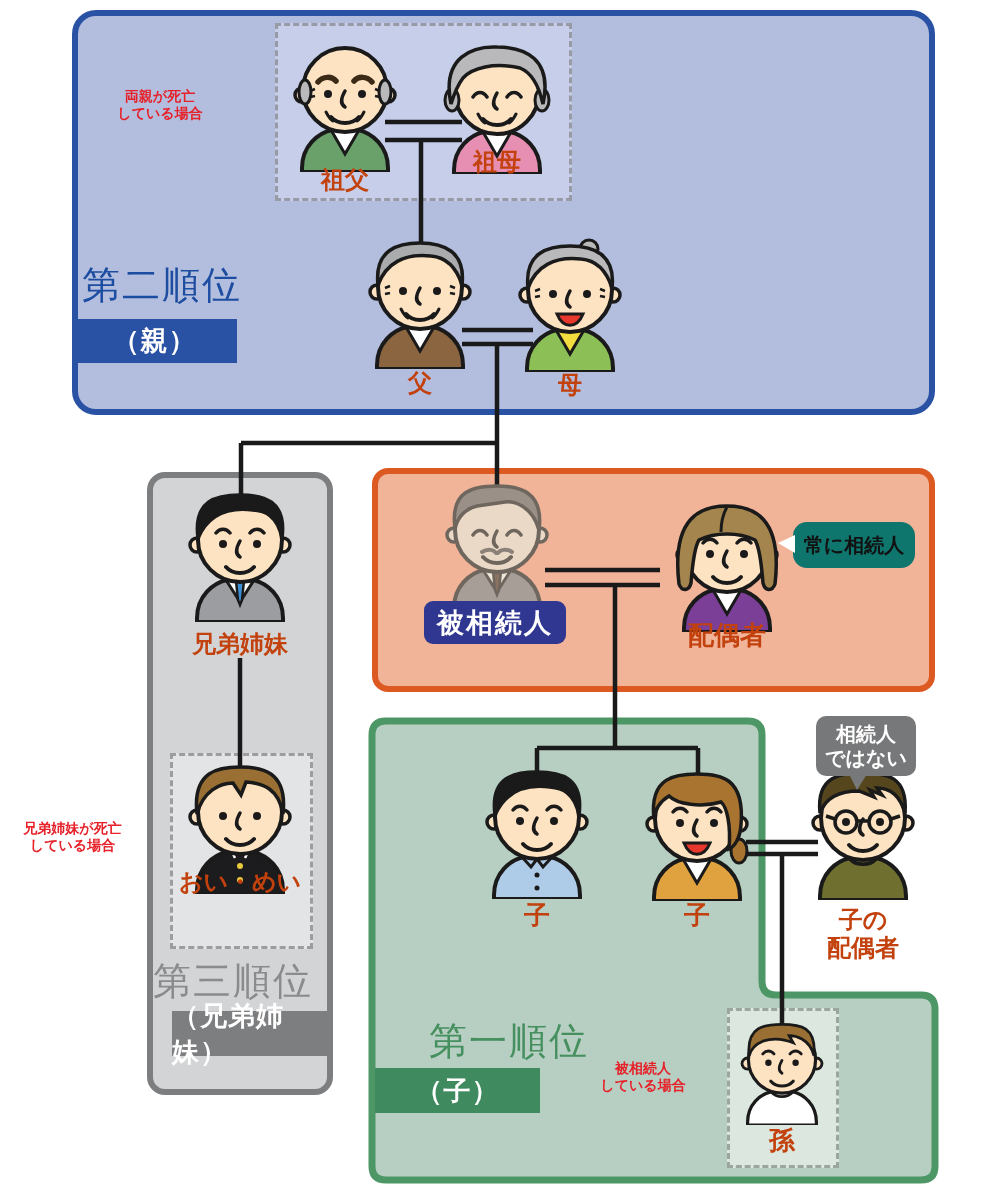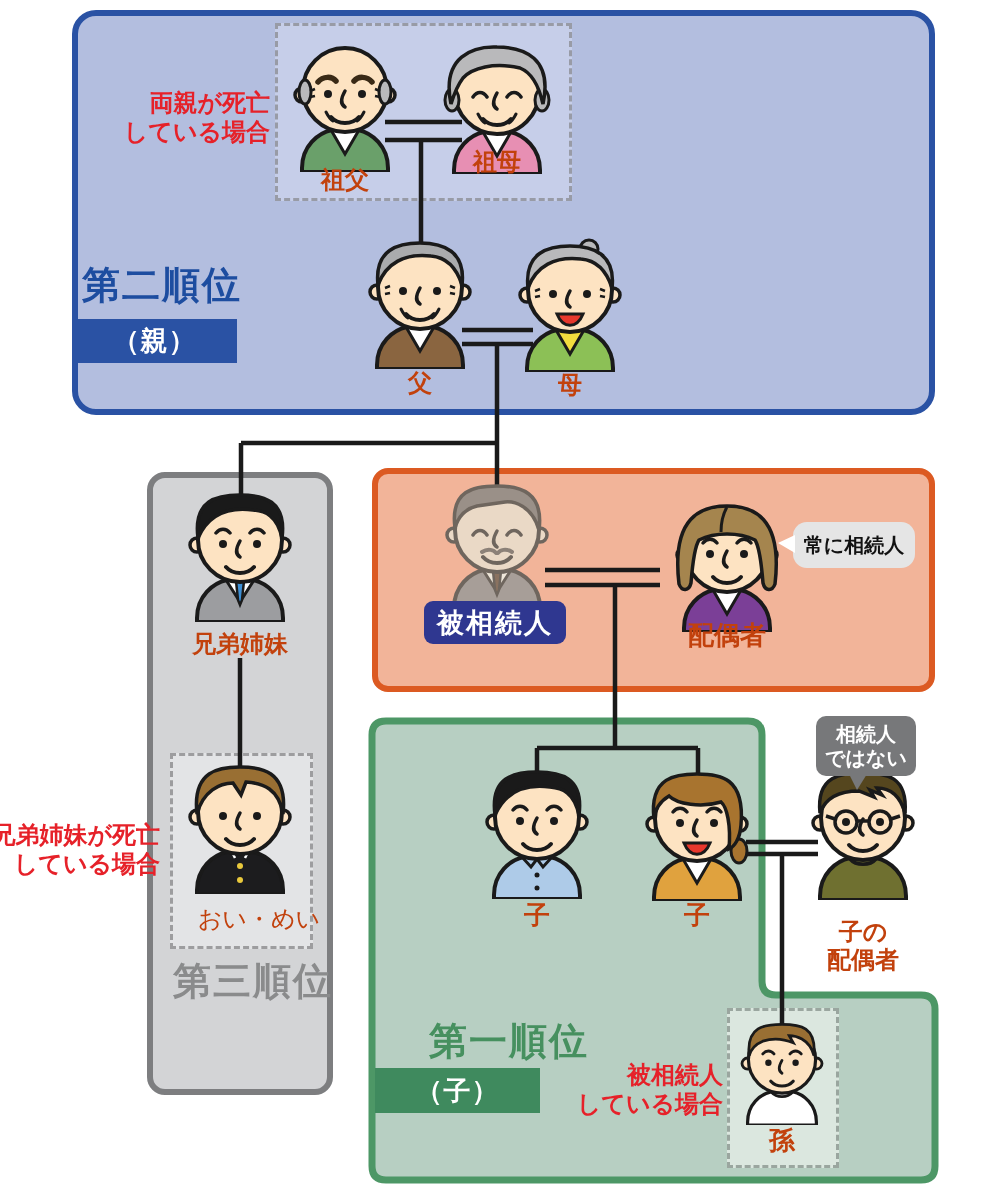--- a/index.html
+++ b/index.html
@@ -11,37 +11,37 @@
             border:6px solid #2a52a4;border-radius:24px;z-index:1;}
   .box-orange{left:372px;top:468px;width:551px;height:212px;background:#f2b499;
             border:6px solid #dc5a22;border-radius:16px;z-index:1;}
   .box-gray{left:147px;top:472px;width:174px;height:611px;background:#d3d4d6;
             border:6px solid #7d7e80;border-radius:18px;z-index:1;}
   .dash{border:3px dashed #989ba6;z-index:2;}
   .dash-grandparents{left:275px;top:23px;width:291px;height:172px;background:#c6cee9;}
   .dash-nephew{left:170px;top:753px;width:137px;height:190px;background:#e3e4e6;border-color:#9d9d9f;}
   .dash-grandchild{left:727px;top:1008px;width:106px;height:154px;background:#dbe7df;border-color:#9aa69f;}
   
-  .rank-title{font-size:38px;font-weight:700;letter-spacing:2px;z-index:3;white-space:nowrap;}
+  .rank-title{font-size:38px;font-weight:400;letter-spacing:2px;z-index:3;white-space:nowrap;}
   .t-blue{color:#1d4da0;} .t-gray{color:#8a8b8c;} .t-green{color:#46905f;margin-left:39px;}
   .badge{z-index:3;color:#fff;font-size:27px;font-weight:700;display:flex;
          align-items:center;justify-content:center;letter-spacing:1px;}
   .badge-blue{left:72px;top:319px;width:165px;height:44px;background:#2a52a4;}
   .badge-gray{left:172px;top:1011px;width:161px;height:45px;background:#7d7e80;}
   .badge-green{left:375px;top:1068px;width:165px;height:45px;background:#3f8a5e;}
-  .note{z-index:3;color:#e62129;font-size:24px;font-weight:800;line-height:1.22;
-        white-space:pre-line;text-align:right;}
+  .note{z-index:3;color:#e62129;font-size:14px;font-weight:800;line-height:1.22;
+        white-space:pre-line;text-align:center;}
   .decedent-badge{left:424px;top:601px;width:142px;height:43px;background:#2f3790;border-radius:9px;
         z-index:8;color:#fff;font-size:27px;font-weight:800;letter-spacing:2px;
         display:flex;align-items:center;justify-content:center;}
   
   .plabel{z-index:8;width:160px;text-align:center;font-size:24px;font-weight:600;color:#c2410c;
           line-height:1.15;white-space:pre-line;}
   
-  .bubble-white{left:793px;top:522px;width:122px;height:46px;background:#e5e5e5;border-radius:14px;
+  .bubble-white{left:793px;top:522px;width:122px;height:46px;background:#0f766e;border-radius:14px;
           z-index:8;display:flex;align-items:center;justify-content:center;
           font-size:20px;font-weight:600;color:#111;}
   .tail-white{left:778px;top:535px;width:0;height:0;z-index:8;
           border-top:8px solid transparent;border-bottom:10px solid transparent;
           border-right:17px solid #fff;}
   .bubble-gray{left:816px;top:716px;width:100px;height:60px;background:#77787a;border-radius:10px;
           z-index:8;display:flex;align-items:center;justify-content:center;text-align:center;
           font-size:20px;font-weight:600;color:#fff;line-height:1.2;white-space:pre-line;}
   .tail-gray{left:849px;top:774px;width:0;height:0;z-index:8;
           border-left:8px solid transparent;border-right:10px solid transparent;
@@ -61,24 +61,25 @@
 
   <div class="abs box-blue"></div>
   <div class="abs box-orange"></div>
   <div class="abs box-gray"></div>
 
   <div class="abs dash dash-grandparents"></div>
   <div class="abs dash dash-nephew"></div>
   <div class="abs dash dash-grandchild"></div>
 
   <div class="abs rank-title t-blue" style="left:82px;top:260px;">第二順位</div>
-  <div class="abs rank-title t-gray" style="left:153px;top:956px;width:200px;text-align:center;">第三順位</div>
+  <div class="abs rank-title t-gray" style="left:153px;top:956px;width:200px;text-align:left;">第三順位</div>
   <div class="abs rank-title t-green" style="left:390px;top:1016px;">第一順位</div>
 
   <div class="abs badge badge-blue">（親）</div>
+  <div class="abs badge badge-gray">（兄弟姉妹）</div>
   <div class="abs badge badge-green">（子）</div>
 
   <div class="abs note" style="right:730px;top:88px;width:220px;">両親が死亡
 している場合</div>
   <div class="abs note" style="right:840px;top:820px;width:175px;">兄弟姉妹が死亡
 している場合</div>
   <div class="abs note" style="right:277px;top:1060px;width:160px;">被相続人
 している場合</div>
 
   <svg class="abs" style="left:0;top:0;z-index:4;pointer-events:none;" width="1000" height="1194" viewBox="0 0 1000 1194">
@@ -289,25 +290,25 @@
         <path d="M 65,53 C 61,60 60,66 65,69" fill="none" stroke="#1a1a1a" stroke-width="3.5" stroke-linecap="round"></path>
         <path d="M 51,79 C 58,87 72,87 79,79" fill="none" stroke="#1a1a1a" stroke-width="4" stroke-linecap="round"></path>
       </svg>
     </div>
 
   <div class="abs plabel" style="left:265px;top:166px;">祖父</div>
   <div class="abs plabel" style="left:417px;top:148px;text-align:center;">祖母</div>
   <div class="abs plabel" style="left:340px;top:369px;">父</div>
   <div class="abs plabel" style="left:490px;top:371px;">母</div>
   <div class="abs plabel" style="left:160px;top:630px;">兄弟姉妹</div>
-  <div class="abs plabel" style="left:160px;top:905px;font-weight:400;text-align:right;">おい・めい</div>
+  <div class="abs plabel" style="left:160px;top:868px;font-weight:700;">おい・めい</div>
   <div class="abs plabel" style="left:647px;top:621px;font-size:26px;">配偶者</div>
   <div class="abs plabel" style="left:457px;top:901px;font-size:26px;">子</div>
   <div class="abs plabel" style="left:617px;top:901px;font-size:26px;">子</div>
-  <div class="abs plabel" style="left:783px;top:906px;margin-top:12px;">子の
+  <div class="abs plabel" style="left:783px;top:906px;">子の
 配偶者</div>
   <div class="abs plabel" style="left:702px;top:1126px;font-size:26px;">孫</div>
 
   <div class="abs decedent-badge">被相続人</div>
 
   <div class="abs bubble-white">常に相続人</div>
   <div class="abs tail-white"></div>
   <div class="abs bubble-gray">相続人
 ではない</div>
   <div class="abs tail-gray"></div>

